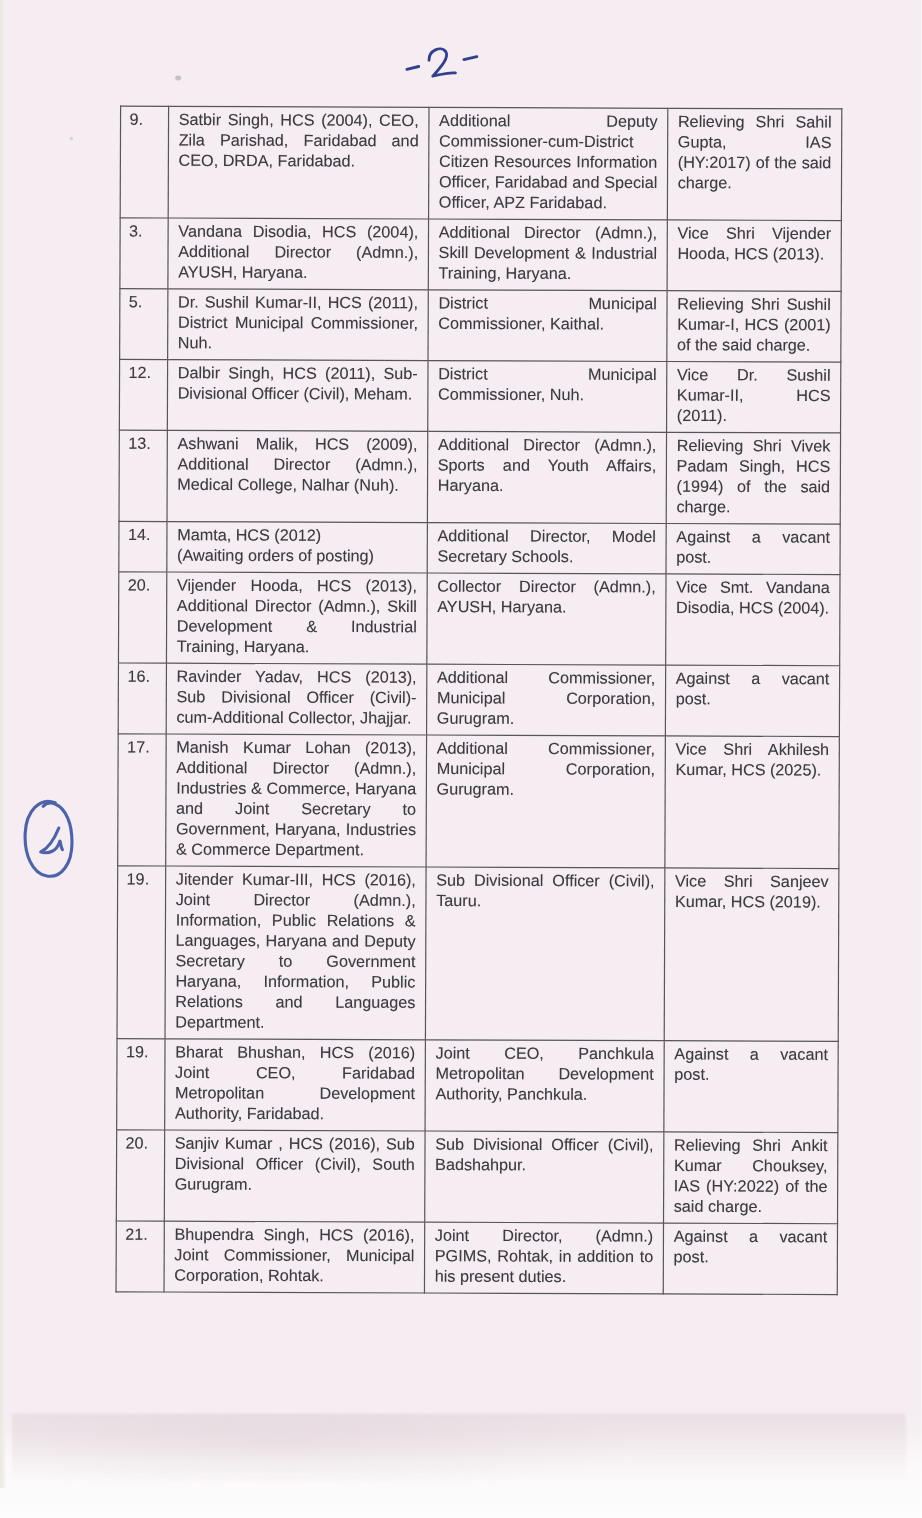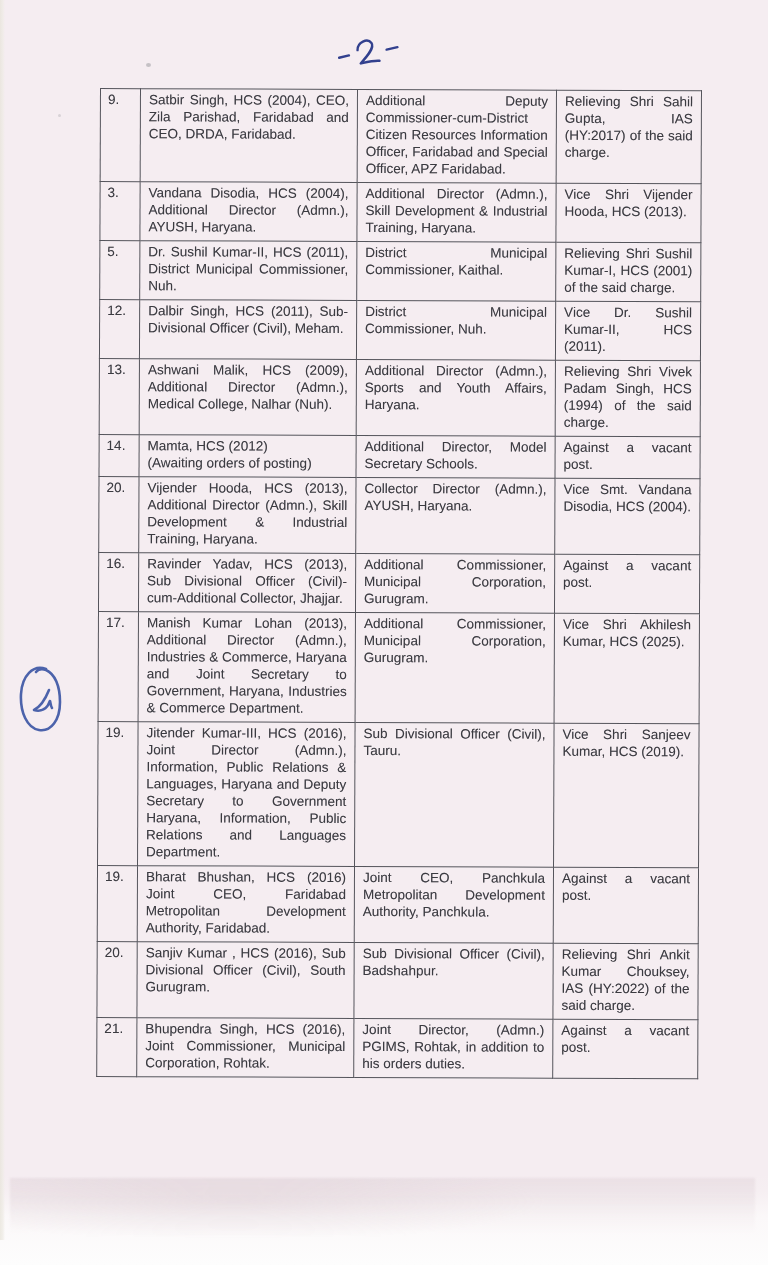--- a/index.html
+++ b/index.html
@@ -165,20 +165,20 @@
       </tr>
       <tr>
         <td class="sno">20.</td>
         <td>Sanjiv Kumar , HCS (2016), Sub Divisional Officer (Civil), South Gurugram.</td>
         <td>Sub Divisional Officer (Civil), Badshahpur.</td>
         <td>Relieving Shri Ankit Kumar Chouksey, IAS (HY:2022) of the said charge.</td>
       </tr>
       <tr>
         <td class="sno">21.</td>
         <td>Bhupendra Singh, HCS (2016), Joint Commissioner, Municipal Corporation, Rohtak.</td>
-        <td>Joint Director, (Admn.) PGIMS, Rohtak, in addition to his orders duties.</td>
+        <td>Joint Director, (Admn.) PGIMS, Rohtak, in addition to his present duties.</td>
         <td>Against a vacant post.</td>
       </tr>
     </tbody>
   </table>
 </div>
 
 <div class="bottom-shadow-band"></div>
 
 </body></html>

